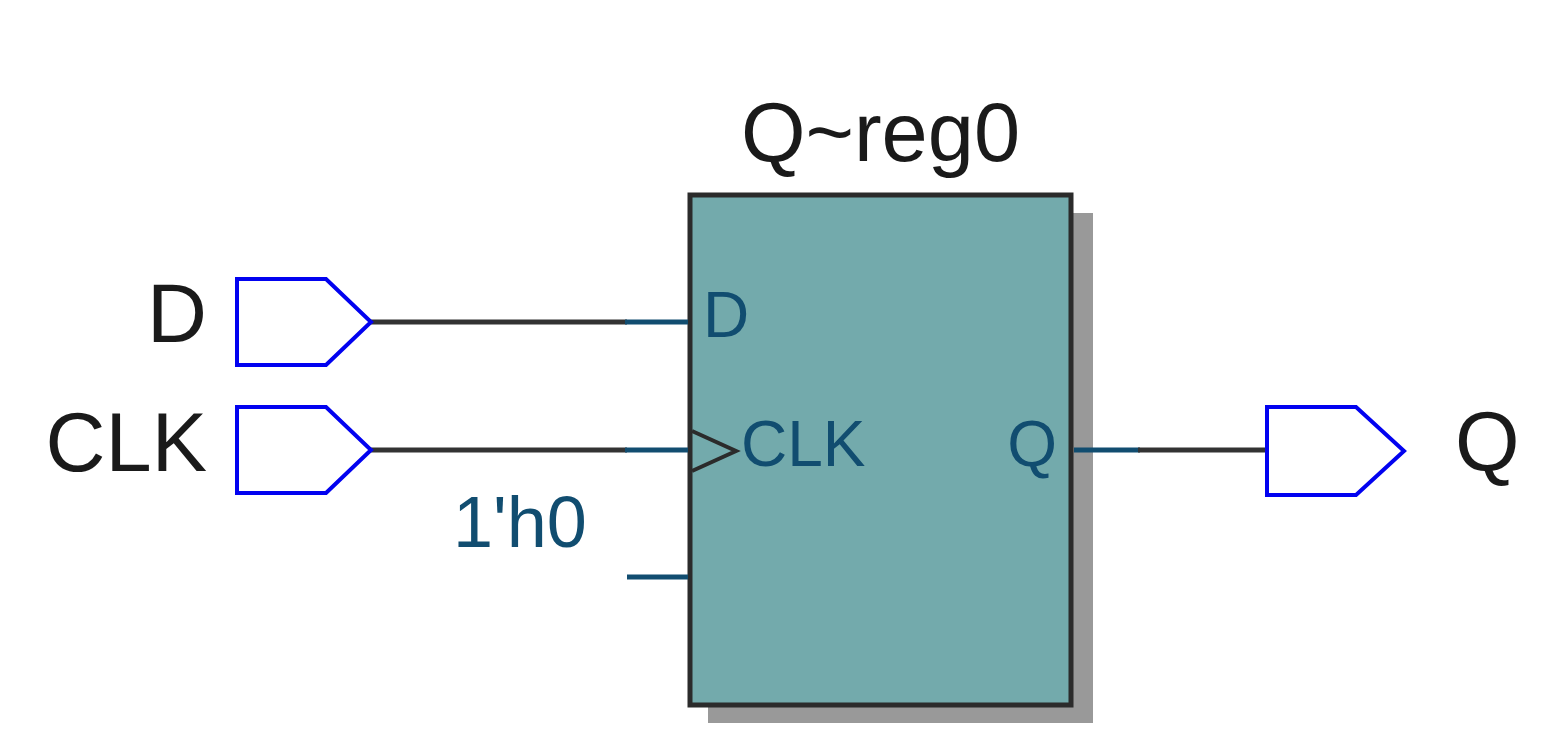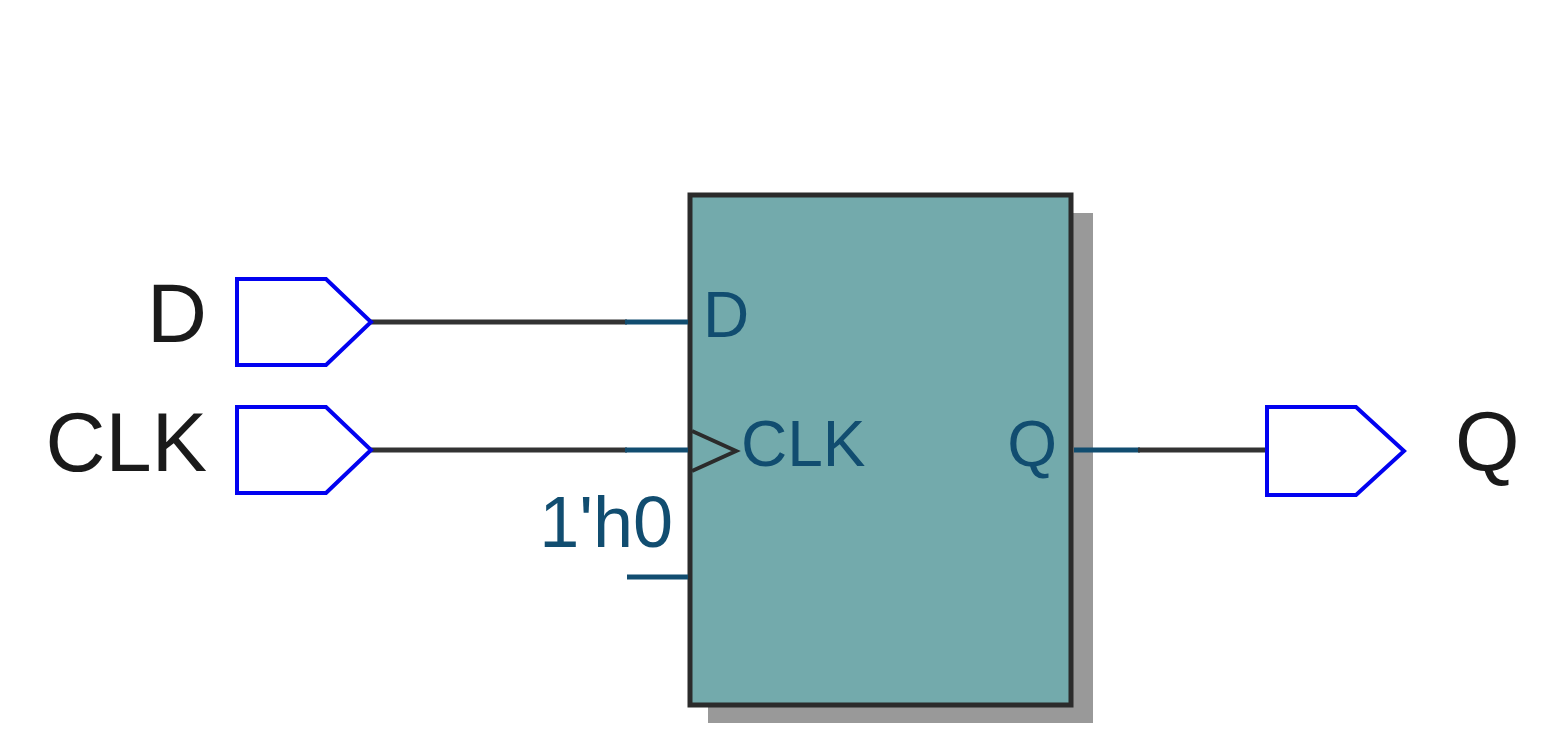--- a/index.html
+++ b/index.html
@@ -46,24 +46,25 @@
 
     <line x1="1074" y1="450" x2="1140" y2="450" stroke="#114D70" stroke-width="5"></line>
     <line x1="1138" y1="450" x2="1267" y2="450" stroke="#333333" stroke-width="5"></line>
 
     <polygon points="237,279 326,279 371,322 326,365 237,365" fill="#ffffff" stroke="#0202F0" stroke-width="4"></polygon>
     <polygon points="237,407 326,407 371,450 326,493 237,493" fill="#ffffff" stroke="#0202F0" stroke-width="4"></polygon>
 
     <polygon points="1267,407 1356,407 1404,451 1356,495 1267,495" fill="#ffffff" stroke="#0202F0" stroke-width="4"></polygon>
   </svg>
 
+  <div class="lbl title-label" style="left:688px; top:91px; width:385px;">Q~reg0</div>
 
   <div class="lbl pin-label" style="left:57px; top:272px; width:150px; text-align:right;">D</div>
   <div class="lbl pin-label" style="left:20px; top:401px; width:187px; text-align:right;">CLK</div>
   <div class="lbl pin-label" style="left:1455px; top:400px;">Q</div>
 
-  <div class="lbl const-label" style="left:453px; top:486px; width:220px; text-align:right;">1'h0</div>
+  <div class="lbl const-label" style="left:453px; top:486px; width:220px; ">1'h0</div>
 
   <div class="lbl port-label" style="left:703px; top:283px;">D</div>
   <div class="lbl port-label" style="left:741px; top:412px;">CLK</div>
   <div class="lbl port-label" style="left:957px; top:412px; width:100px; text-align:right;">Q</div>
 
 </div>
 
 </body></html>

